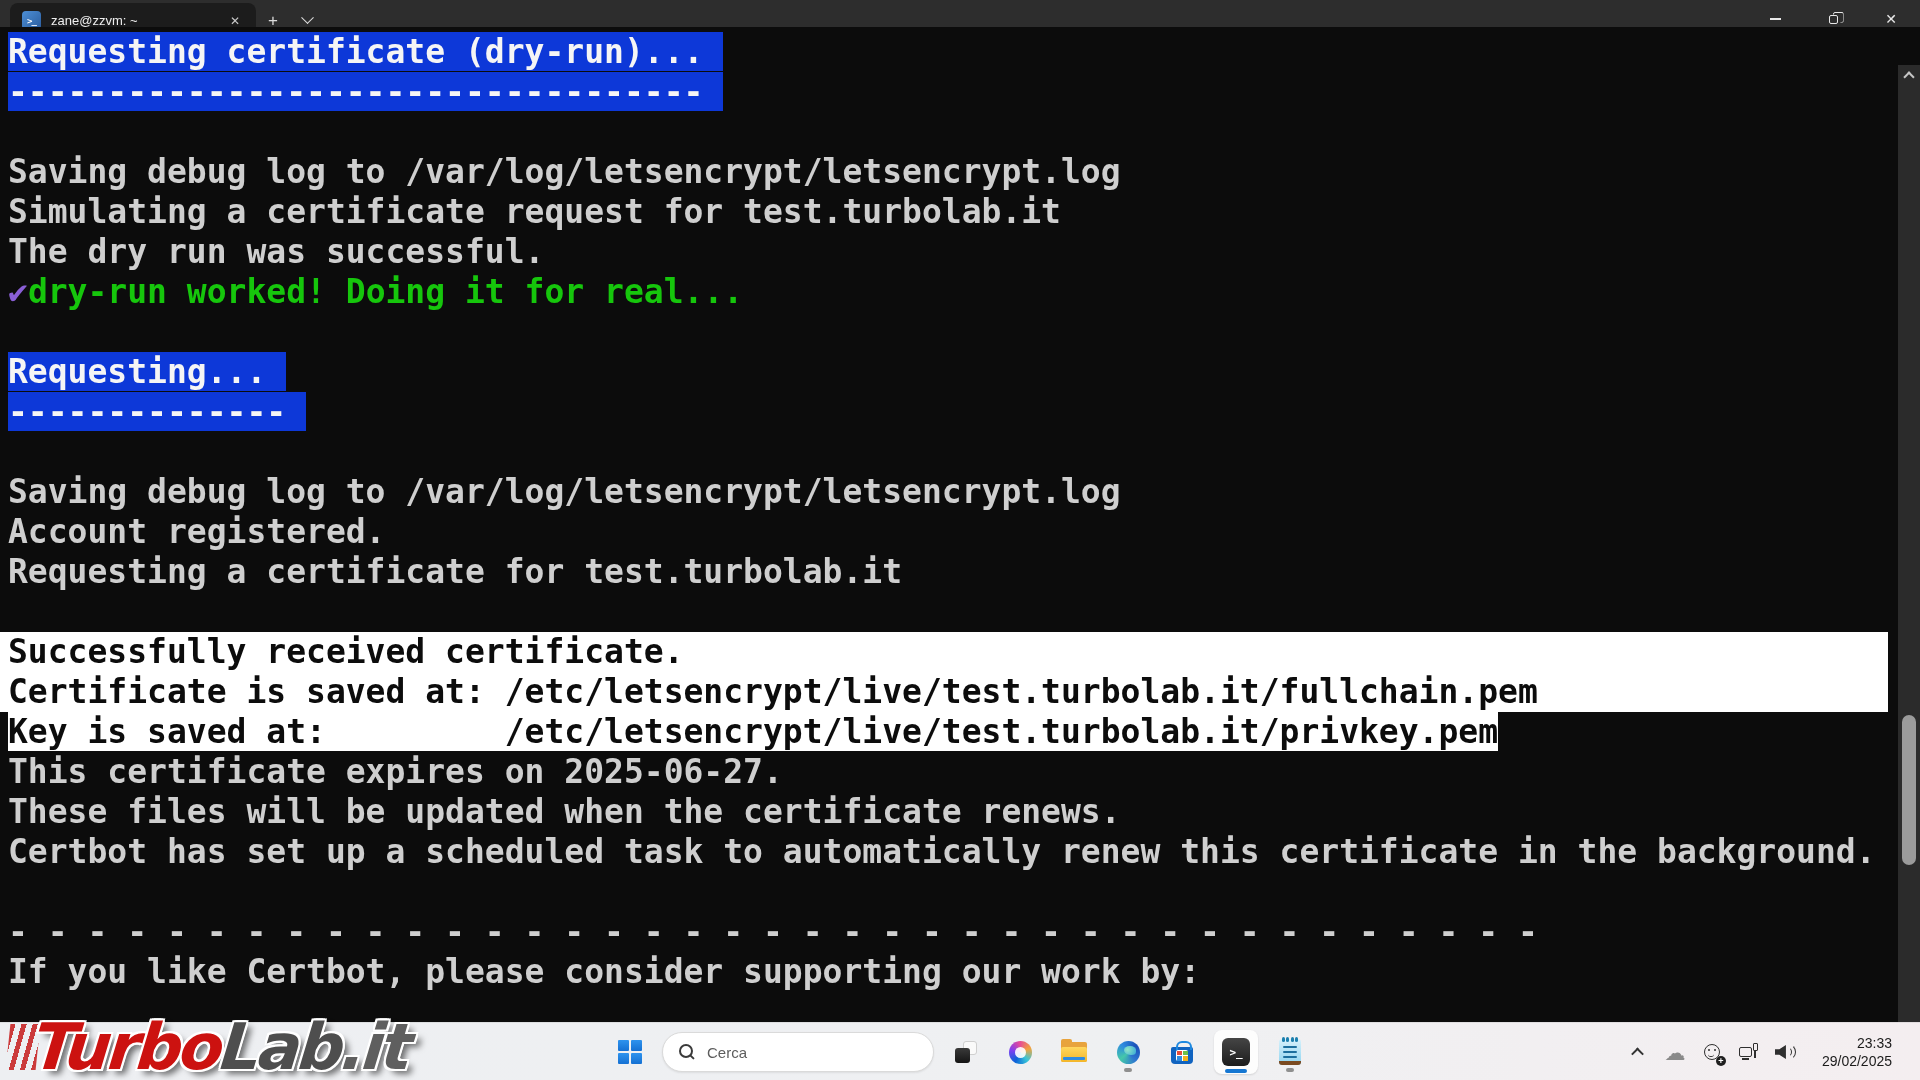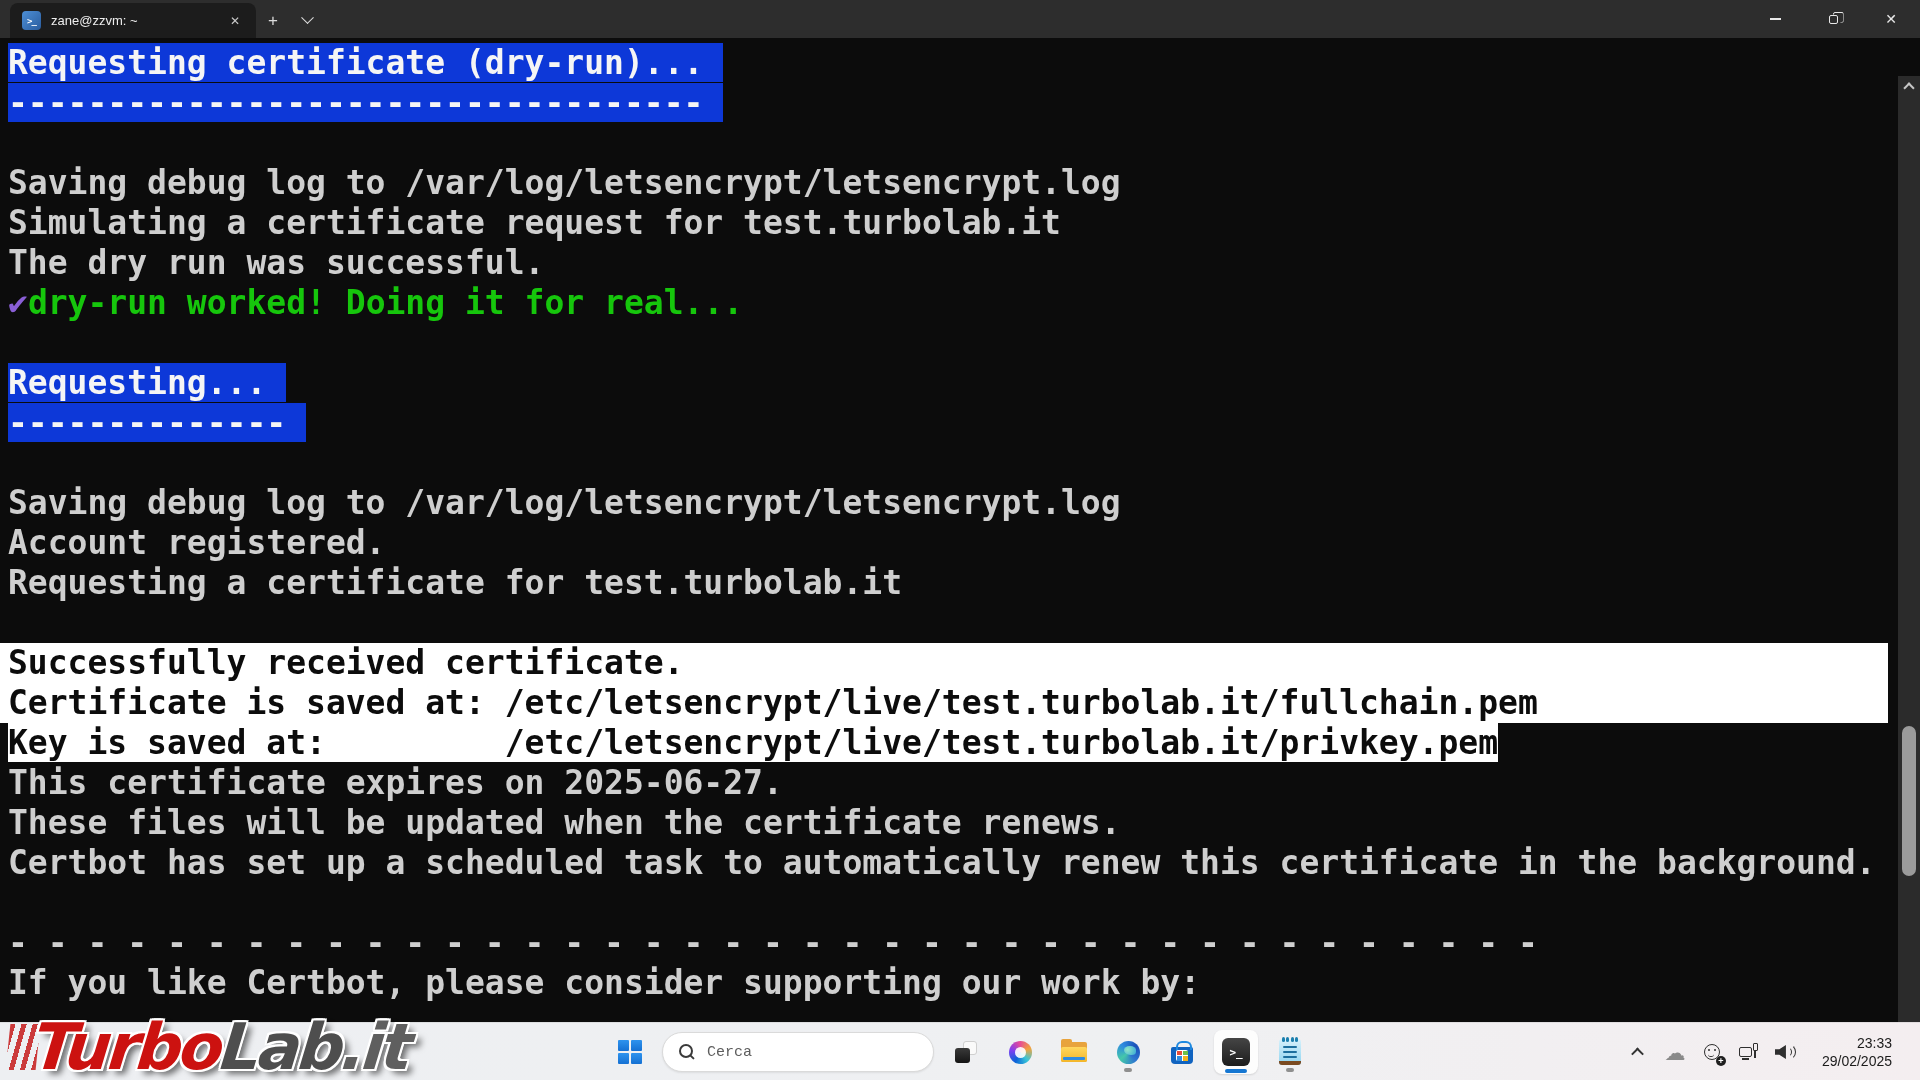--- a/index.html
+++ b/index.html
@@ -26,21 +26,21 @@
   .win-controls { position:absolute; right:0; top:0; height:38px; display:flex; }
   .win-btn { width:58px; height:38px; display:flex; align-items:center; justify-content:center; }
   .glyph-min { width:11px; height:1.5px; background:#e8e8e8; }
   .glyph-restore { position:relative; width:9px; height:9px; border:1.3px solid #e8e8e8; border-radius:2px; }
   .glyph-restore::before { content:""; position:absolute; top:-4px; left:3px; width:9px; height:9px;
       border:1.3px solid #e8e8e8; border-radius:2px;
       clip-path:polygon(0 0,100% 0,100% 100%,72% 100%,72% 28%,0 28%); }
   .glyph-close { color:#e8e8e8; font-size:14px; line-height:1; }
 
   
-  .terminal { position:absolute; top:38px; left:0; width:1920px; height:791px; background:#0c0c0c; }
+  .terminal { position:absolute; top:27px; left:0; width:1920px; height:791px; background:#0c0c0c; }
   .term-content { position:absolute; left:0; right:32px; top:5px;
                   font-family:"DejaVu Sans Mono","Liberation Mono",monospace;
                   font-size:33px; font-weight:bold; line-height:40px; color:#cfcfcf;
                   white-space:pre; }
   .term-line { min-height:40px; padding-left:8px; }
   .term-line.fill-white { background:#ffffff; }
   .term-line.fill-white .seg { color:#0c0c0c; }
   .seg.sel-blue  { background:#0d38d8; color:#f5f5f5; padding-right:20px; }
   .seg.sel-white { background:#ffffff; color:#0c0c0c; }
   .seg.green { color:#16c60c; }
@@ -88,21 +88,21 @@
   .ic-start span { background:linear-gradient(180deg,#2e93ee,#1470d3); border-radius:1px; }
 
   .searchbox { width:272px; height:40px; background:#fff; border:1px solid #dadada; border-radius:20px;
                display:flex; align-items:center; gap:12px; padding:0 16px;
                box-shadow:0 1px 2px rgba(0,0,0,.08); flex:0 0 auto; }
   .mag { position:relative; width:16px; height:16px; flex:0 0 auto; }
   .mag::before { content:""; position:absolute; top:0; left:0; width:10px; height:10px;
                  border:2px solid #3a3a3a; border-radius:50%; }
   .mag::after { content:""; position:absolute; width:6px; height:2px; background:#3a3a3a;
                 bottom:2px; right:0; transform:rotate(45deg); border-radius:1px; }
-  .search-text { color:#5d5d5d; font-size:15px;font-family:Liberation Mono, monospace; }
+  .search-text { color:#5d5d5d; font-size:15px; }
 
   .ic-taskview { position:relative; width:24px; height:24px; }
   .ic-taskview .back { position:absolute; top:1px; right:1px; width:14px; height:14px;
                        background:#fafafa; border:1px solid #cfcfcf; border-radius:3px; }
   .ic-taskview .front { position:absolute; bottom:1px; left:1px; width:15px; height:15px;
                         background:linear-gradient(180deg,#3a3a3a,#141414); border-radius:3px; }
 
   .ic-copilot { position:relative; width:23px; height:23px; border-radius:50%;
                 background:conic-gradient(from 210deg,#0b63d8,#7a3ff2,#e5499a,#f2a33c,#39c6d8,#0b63d8); }
   .ic-copilot::after { content:""; position:absolute; top:6px; left:6px; width:11px; height:11px;

